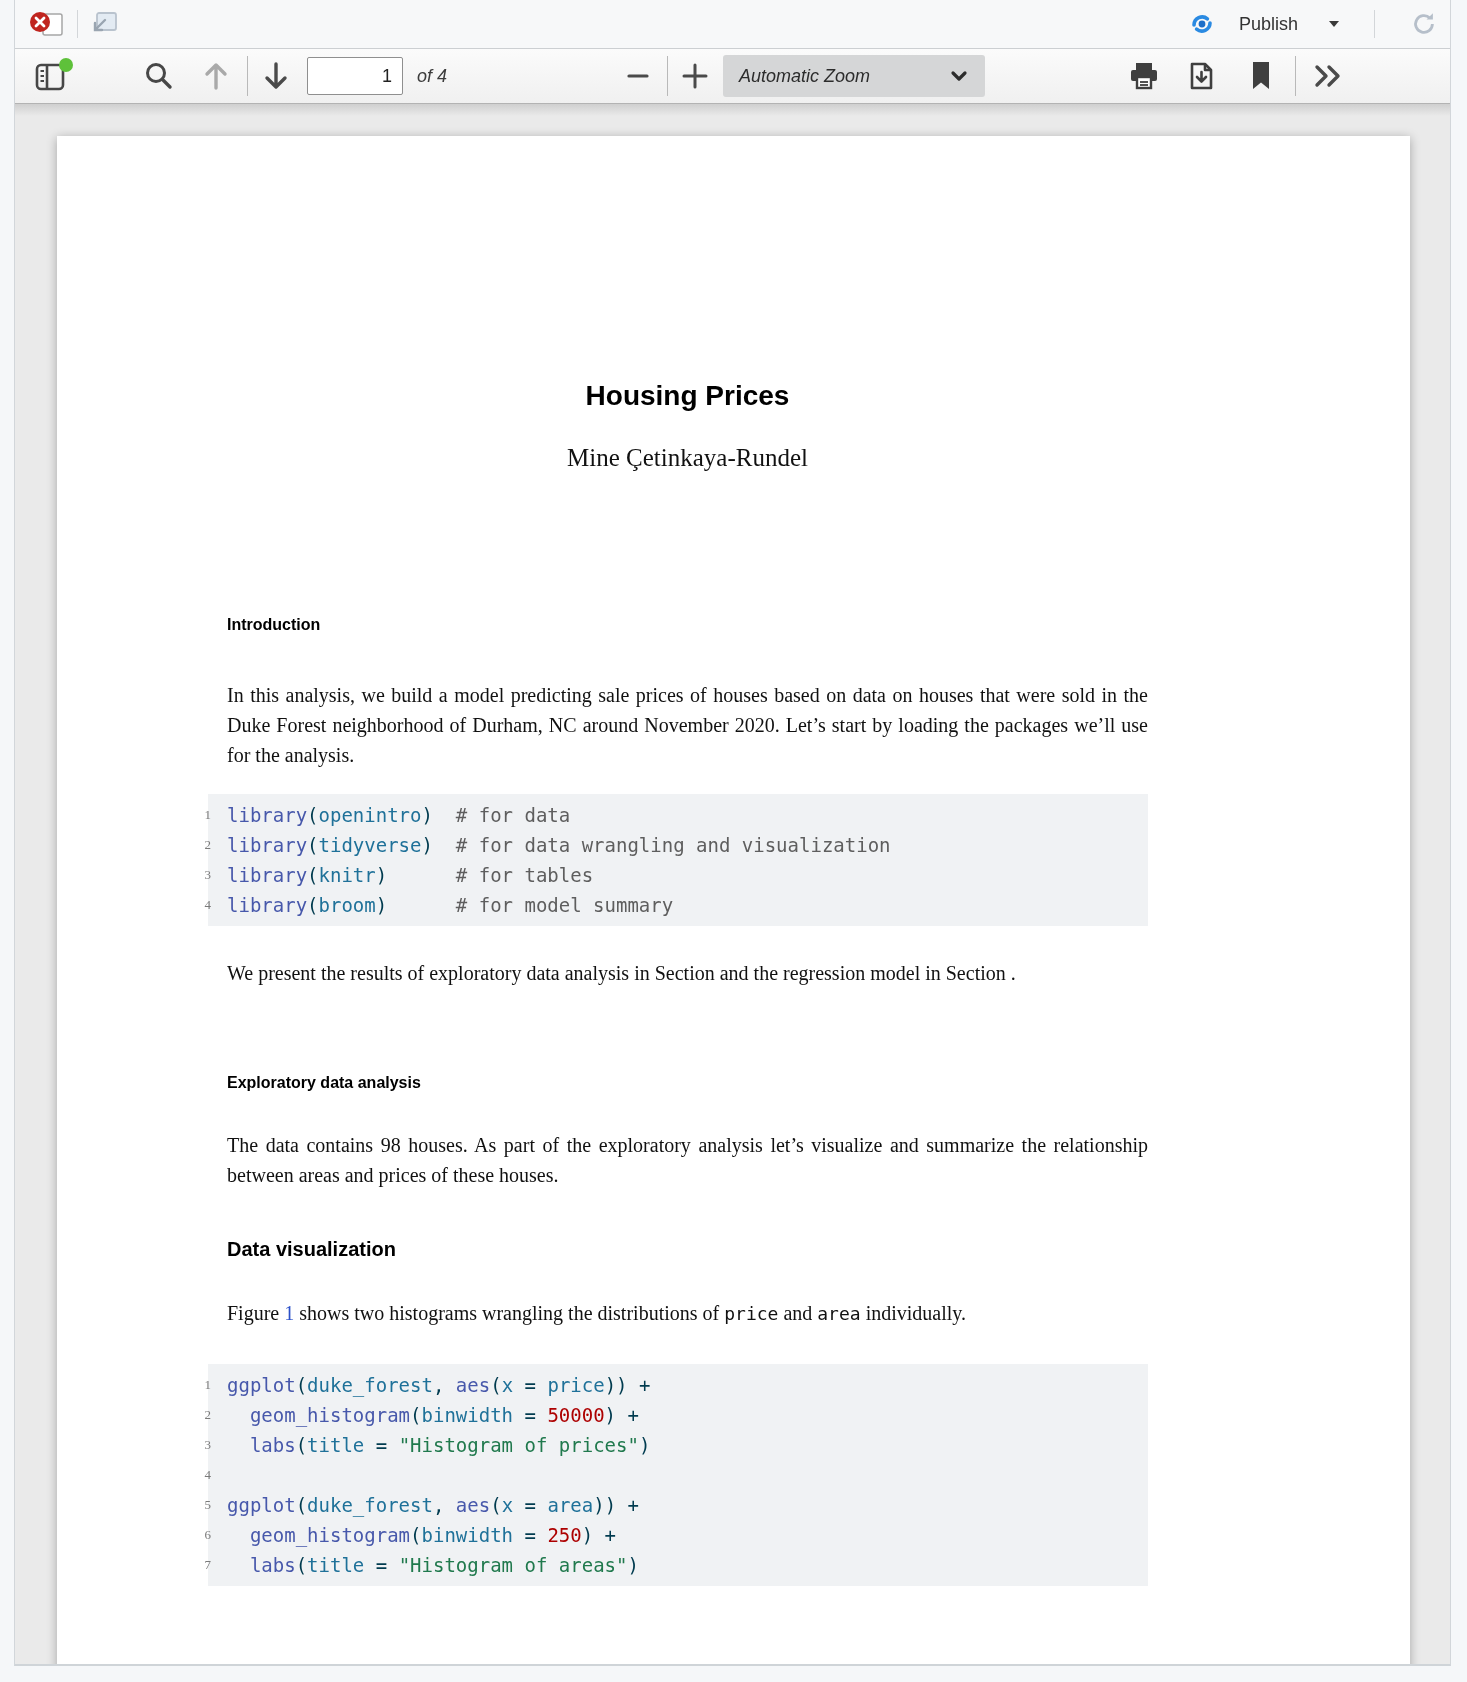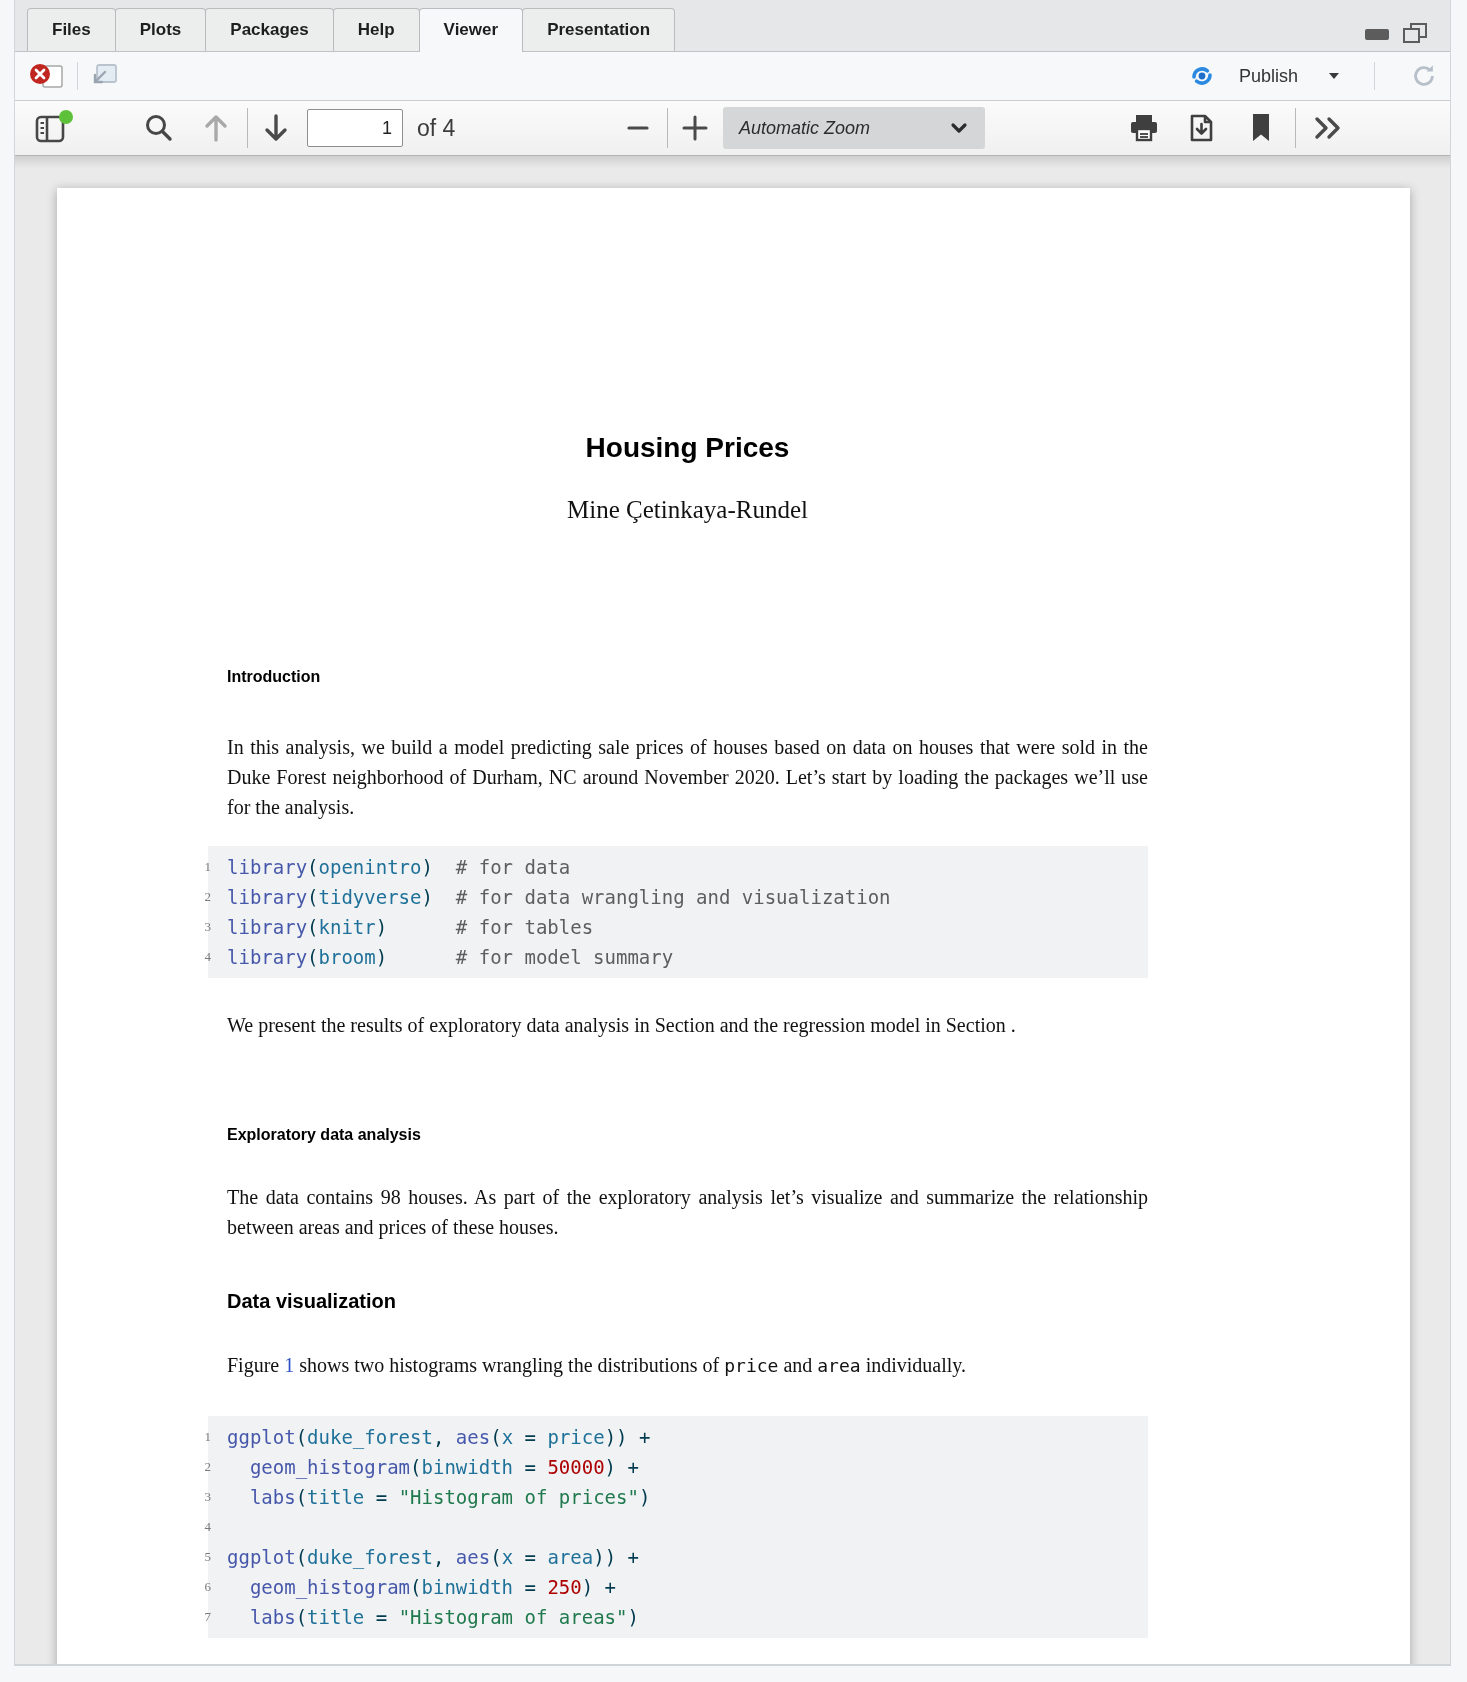--- a/index.html
+++ b/index.html
@@ -32,21 +32,21 @@
 
   
   .pdfbar { height:56px; background:linear-gradient(#fbfbfb,#f0f0f0);
             border-top:1px solid #cccfd2; border-bottom:1px solid #b3b3b3;
             position:relative; flex:none; }
   .pdfbar > * { position:absolute; top:50%; transform:translateY(-50%); }
   .vdiv { width:1px; height:40px; background:#b9b9b9; }
   .page-input { width:96px; height:38px; background:#fff; border:1px solid #8f8f8f;
                 border-radius:2px; font-size:18px; color:#222; text-align:right;
                 padding-right:10px; font-family:"Liberation Sans",sans-serif; }
-  .of-label { font-size:23px; color:#3c3c3c; }
+  .of-label { font-size:18px; color:#3c3c3c;font-style:italic; }
   .zoom-select { width:262px; height:42px; background:#d5d6d7; border-radius:3px;
                  display:flex; align-items:center; cursor:default; }
   .zoom-select span { font-size:18px; color:#2c2c2c; margin-left:16px; flex:1;font-style:italic; }
   .icon-btn { background:none; border:none; cursor:pointer; display:flex; align-items:center; justify-content:center; }
 
   
   .viewer { flex:1; position:relative; overflow:hidden;
             background:linear-gradient(#cfcfcf 0px,#eaeaea 12px), #eaeaea; }
   .pdf-page { position:absolute; left:42px; top:32px; width:1353px; height:1700px;
               background:#fff; box-shadow:0 2px 10px rgba(0,0,0,.30); }
@@ -70,41 +70,20 @@
             font-family:"Liberation Serif",serif; font-size:13px; color:#7a7a7a; }
   .tk-f { color:#4758AB; } .tk-v { color:#1F7199; } .tk-p { color:#003B4F; }
   .tk-o { color:#003B4F; } .tk-n { color:#AD0000; } .tk-s { color:#20794D; }
   .tk-c { color:#5E5E5E; } .tk-t { color:#003B4F; }
 </style>
 </head>
 <body>
 
 <div class="pane">
 
-  <div class="tabbar">
-    <div class="tab">Files</div>
-      <div class="tab">Plots</div>
-      <div class="tab">Packages</div>
-      <div class="tab">Help</div>
-      <div class="tab active">Viewer</div>
-      <div class="tab">Presentation</div>
-      <div class="tabbar-win">
-      <span class="icon-btn">
-        <svg width="26" height="20" viewBox="0 0 26 20">
-            <rect x="1" y="6" width="24" height="11" rx="2" fill="#5c5c5c"></rect>
-          </svg>
-      </span>
-      <span class="icon-btn">
-        <svg width="26" height="22" viewBox="0 0 26 22" fill="none" stroke="#5c5c5c" stroke-width="2">
-          <rect x="9" y="2" width="15" height="13"></rect>
-            <rect x="2" y="7" width="15" height="13" fill="#e6e7e8"></rect>
-          </svg>
-      </span>
-    </div>
-  </div>
 
   <div class="toolbar2">
     <span class="icon-btn" style="margin-left:14px">
       <svg width="38" height="30" viewBox="0 0 38 30">
         <rect x="14" y="5" width="19" height="21" rx="2" fill="#fff" stroke="#a6a6a6" stroke-width="1.5"></rect>
         <circle cx="11" cy="13" r="10" fill="#c0251f"></circle>
         <path d="M7 9 L15 17 M15 9 L7 17" stroke="#fff" stroke-width="2.8" stroke-linecap="round"></path>
       </svg>
     </span>
     <span class="tb2-div"></span>

